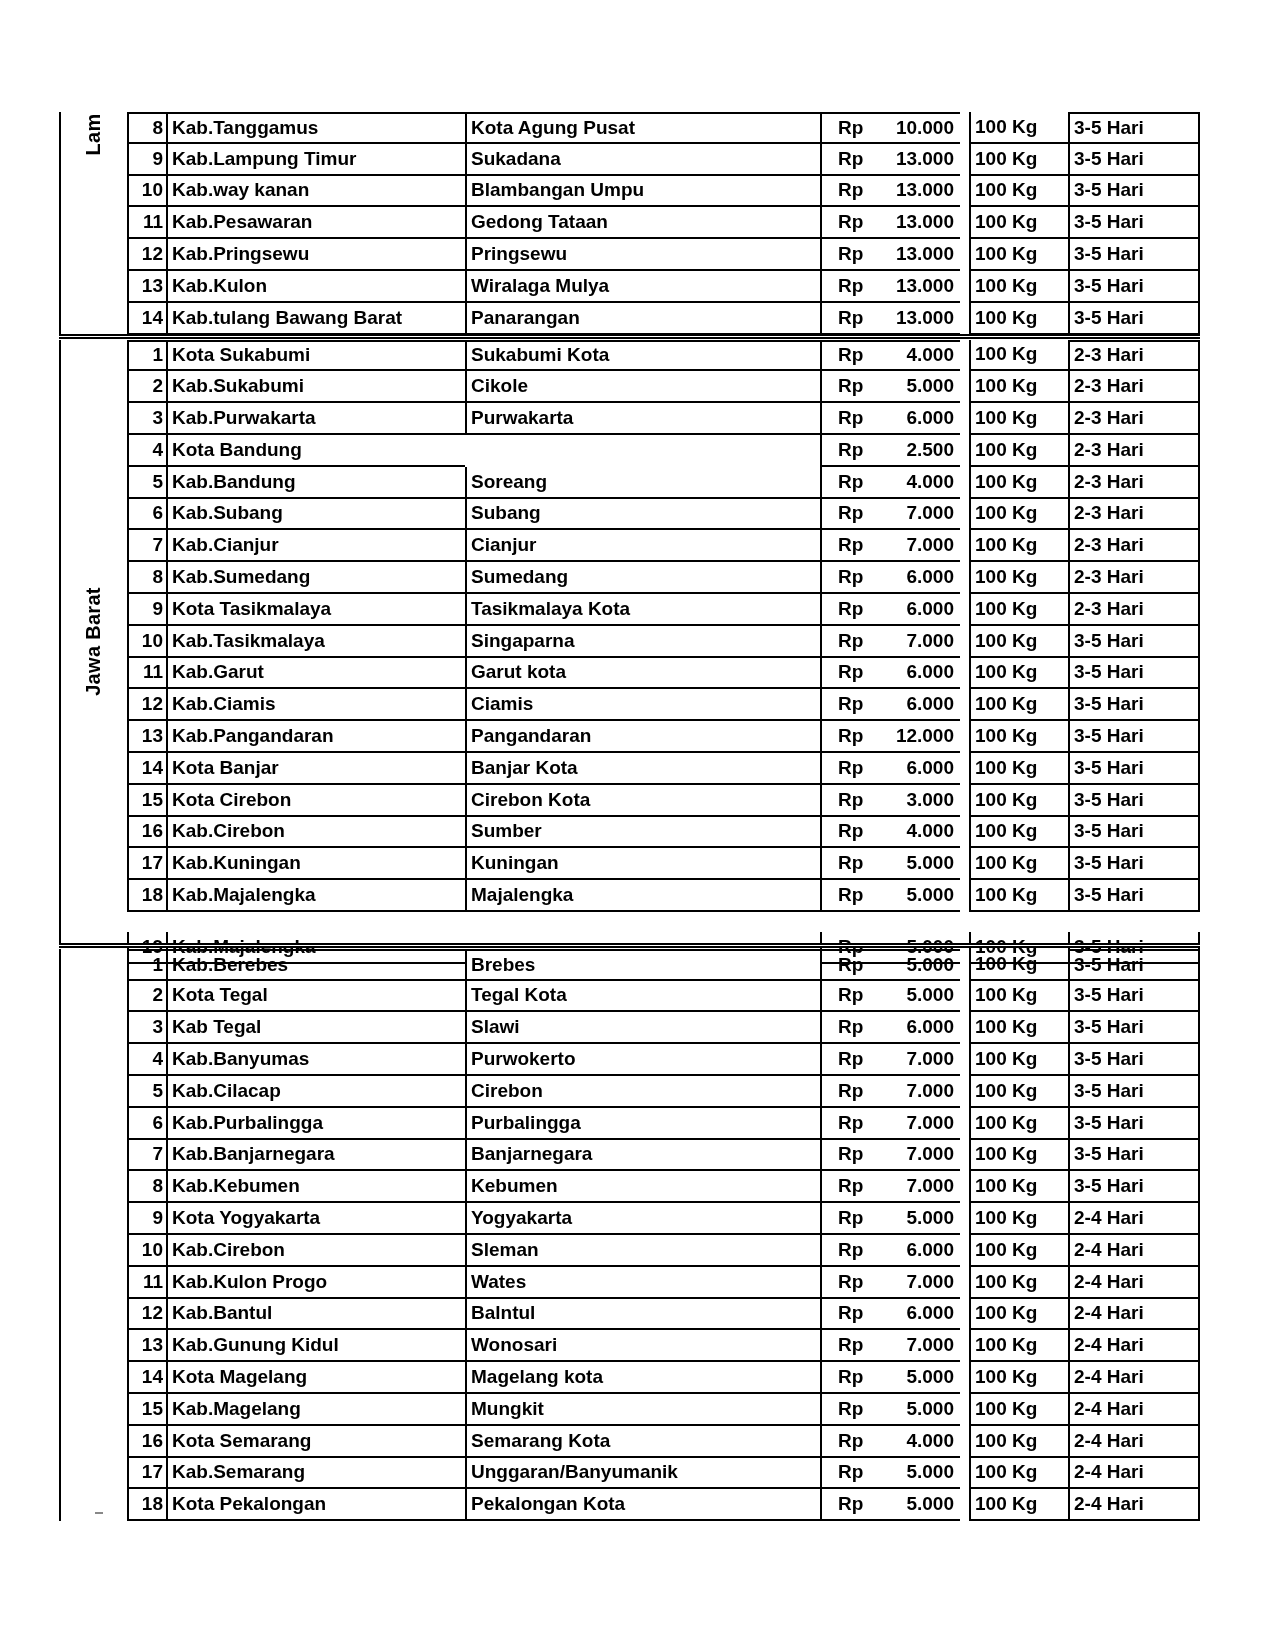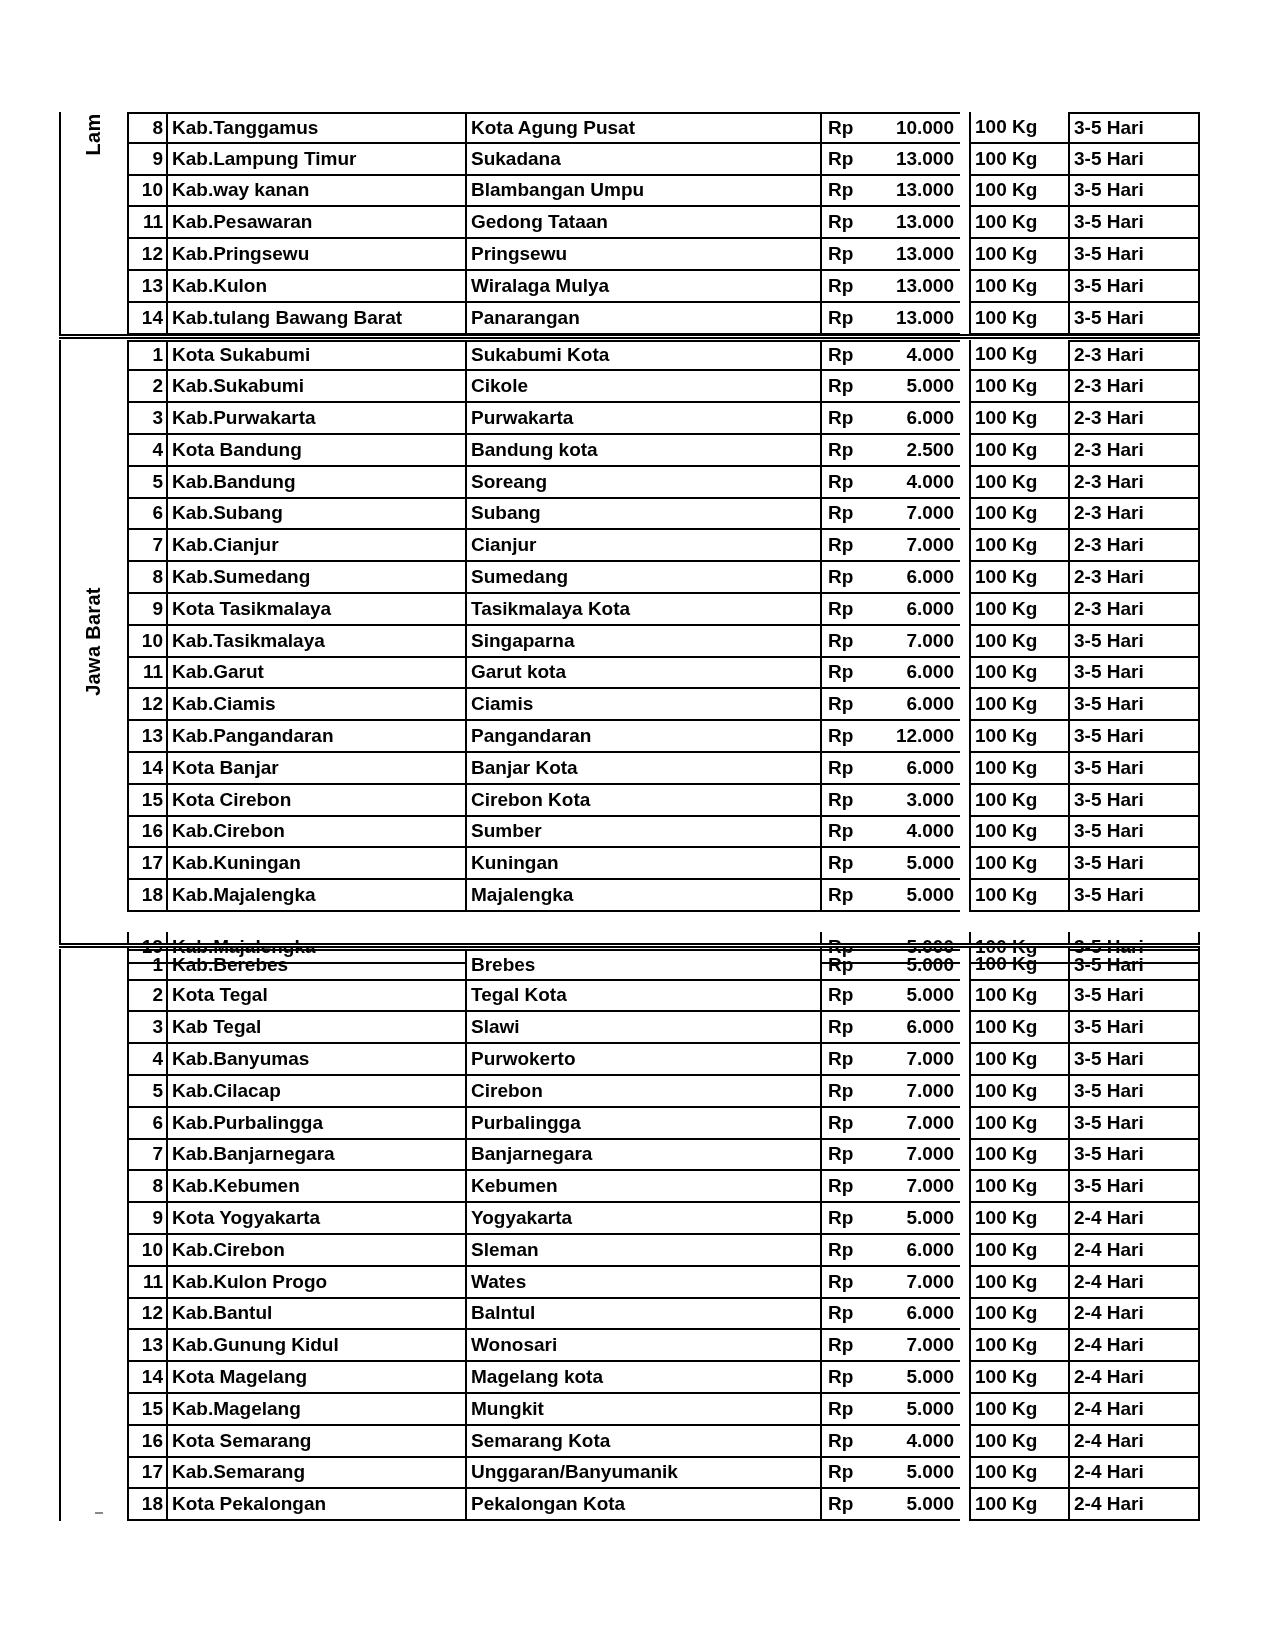--- a/index.html
+++ b/index.html
@@ -24,21 +24,21 @@
   .row { position: absolute; left: 0; width: 1073px; height: 31.8px; box-sizing: border-box; }
   .cell { position: absolute; top: 0; height: 100%; box-sizing: border-box;
           border-left: 2px solid #000; border-bottom: 2px solid #000;
           display: flex; align-items: center; font-weight: bold; font-size: 19px;
           white-space: nowrap; overflow: hidden; }
   .row.first .cell { border-top: 2px solid #000; }
   .row.first .cell.c-kg { border-top: none; }
   .c-no   { left: 0;    width: 39px;  justify-content: flex-end; padding-right: 3px; }
   .c-name { left: 39px; width: 299px; padding-left: 4px; }
   .c-kec  { left: 338px; width: 355px; padding-left: 4px; }
-  .c-rp   { left: 693px; width: 140px; padding-left: 6px; justify-content: space-between; padding-right: 6px; }
+  .c-rp   { left: 693px; width: 140px; padding-left: 16px; justify-content: space-between; padding-right: 6px; }
   .c-kg   { left: 842px; width: 99px;  padding-left: 4px; }
   .c-hari { left: 941px; width: 132px; padding-left: 4px; border-right: 2px solid #000; }
 
   .rp-sym { }
   .rp-val { text-align: right; }
 
   .dash { position: absolute; left: 95px; top: 1512px; width: 8px; height: 2px; background: #888; }
 </style>
 </head>
 <body>
@@ -165,21 +165,20 @@
     <div class="cell c-rp">
       <span class="rp-sym">Rp</span>
       <span class="rp-val">6.000</span>
     </div>
     <div class="cell c-kg">100 Kg</div>
     <div class="cell c-hari">2-3 Hari</div>
   </div>
       <div class="row" style="top: 435px;">
     <div class="cell c-no">4</div>
     <div class="cell c-name">Kota Bandung</div>
-    <div class="cell c-kec">Bandung kota</div>
     <div class="cell c-rp">
       <span class="rp-sym">Rp</span>
       <span class="rp-val">2.500</span>
     </div>
     <div class="cell c-kg">100 Kg</div>
     <div class="cell c-hari">2-3 Hari</div>
   </div>
       <div class="row" style="top: 466.8px;">
     <div class="cell c-no">5</div>
     <div class="cell c-name">Kab.Bandung</div>

